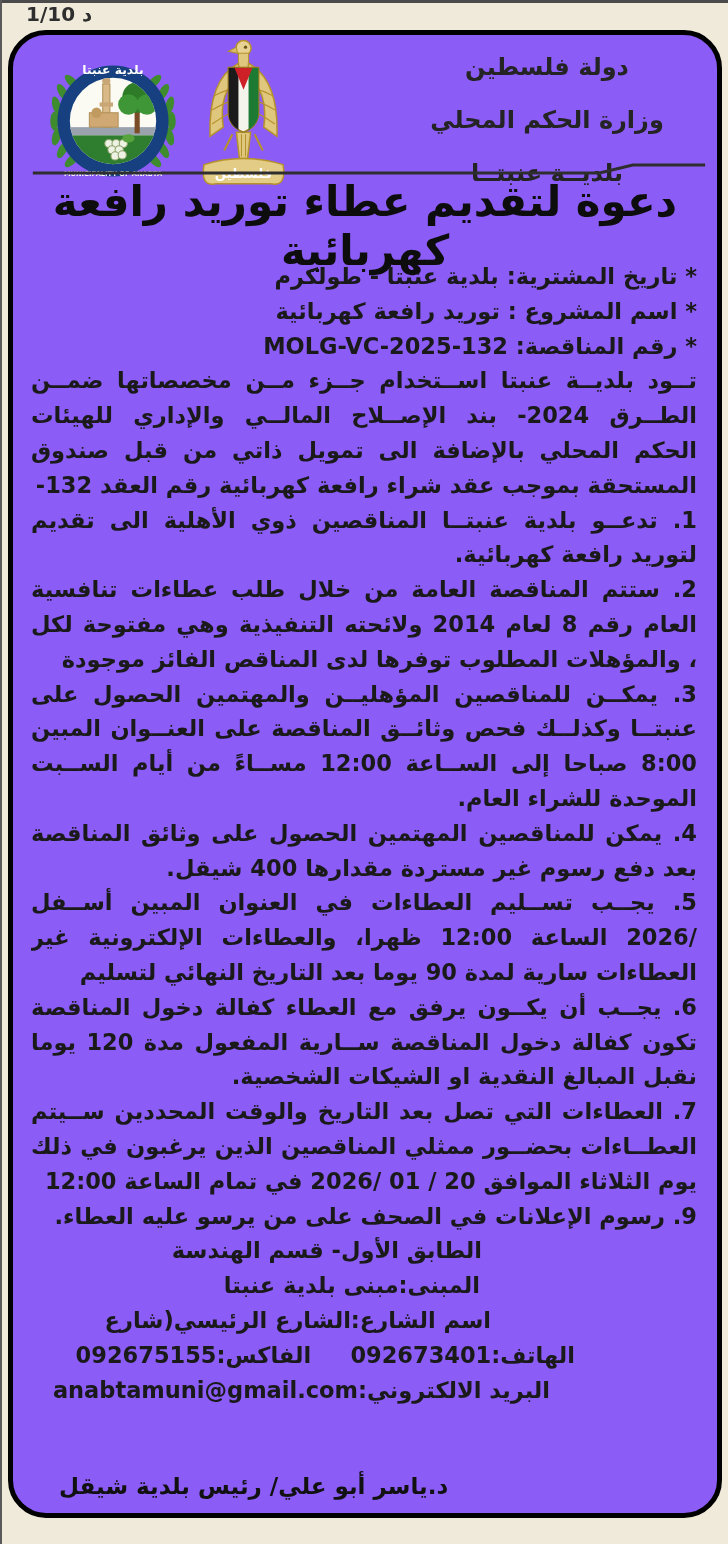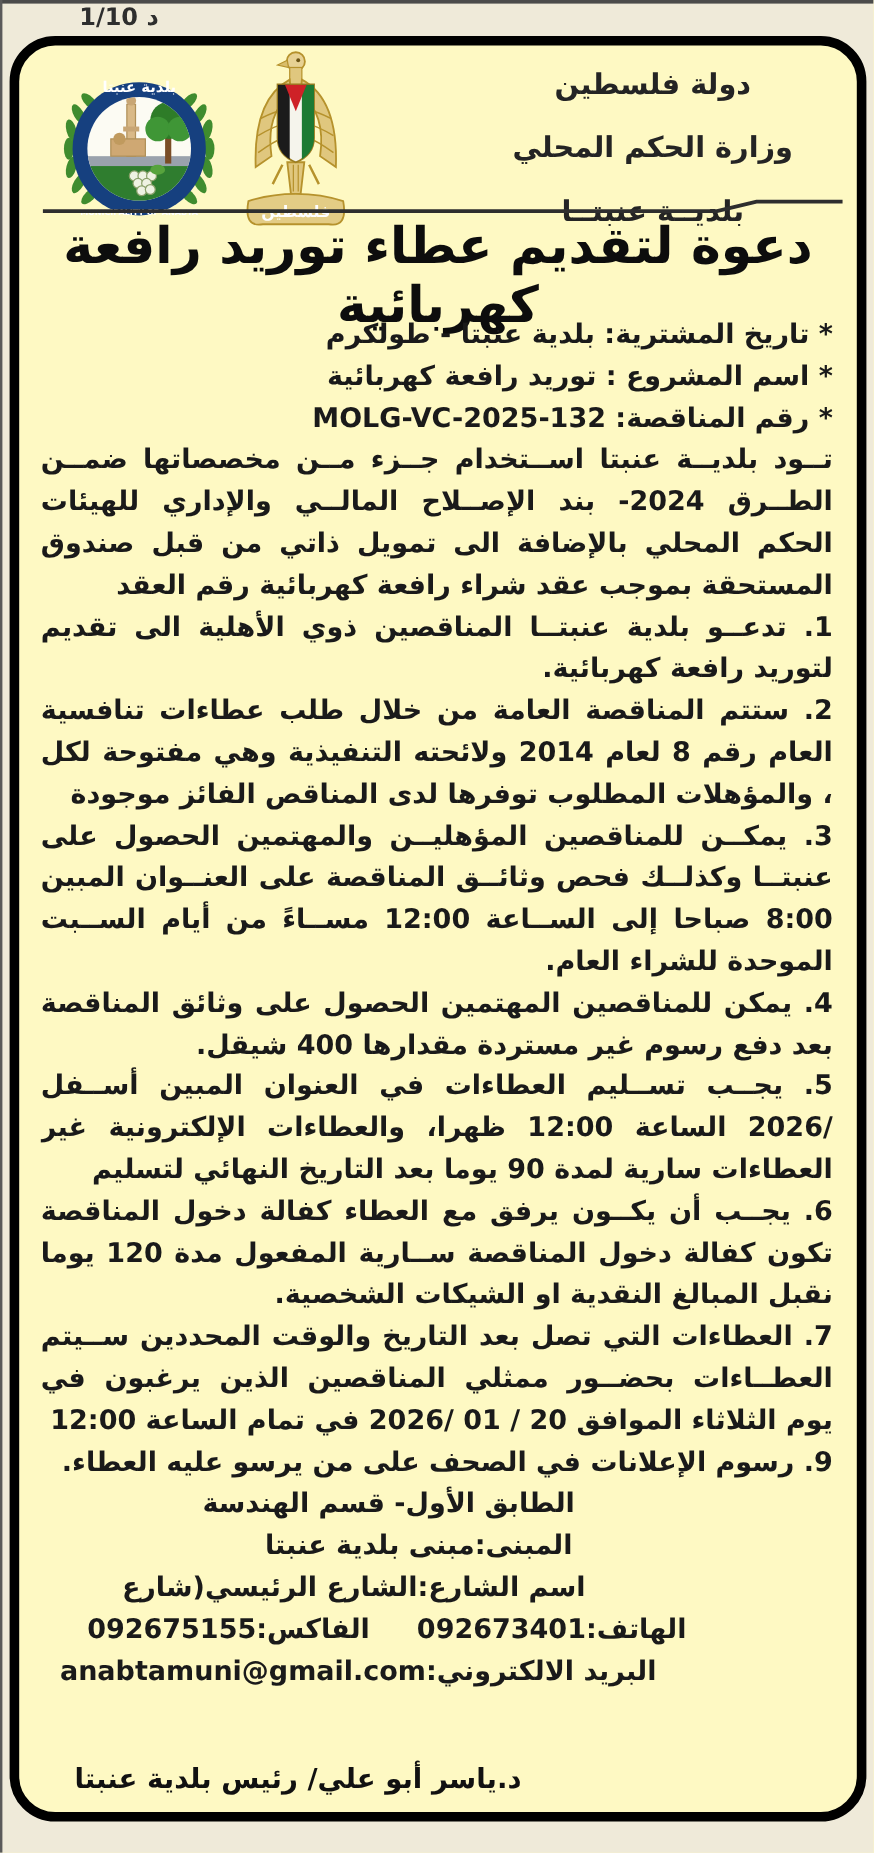--- a/index.html
+++ b/index.html
@@ -6,26 +6,26 @@
   body{
     width:728px;height:1544px;overflow:hidden;
     background:#efead9;
     font-family:"DejaVu Sans",sans-serif;
     color:#181818;position:relative;
   }
   .scan-top{position:absolute;top:0;left:0;width:100%;height:3px;background:#4b4b4b;}
   .scan-left{position:absolute;top:0;left:0;width:2px;height:100%;background:#5a5a5a;}
   .page-marker{
     position:absolute;top:2px;left:26px;
-    font-size:20px;font-weight:700;color:#2e2e2e;margin-left:40px;
+    font-size:20px;font-weight:700;color:#2e2e2e;
   }
   .frame{
     position:absolute;left:8px;top:30px;right:6px;bottom:26px;
-    border:8px solid #000000;border-radius:38px;
-    background:#fef9c3;
+    border:5px solid #000000;border-radius:38px;
+    background:#8b5cf6;
   }
   .logo-muni{position:absolute;left:28px;top:14px;}
   .logo-eagle{position:absolute;left:172px;top:0px;}
   .ministry{
     position:absolute;top:6px;right:20px;width:300px;
     text-align:center;direction:rtl;
     font-size:24px;font-weight:700;line-height:53px;color:#242424;
   }
   .separator{position:absolute;top:126px;left:12px;right:8px;height:16px;width:calc(100% - 20px);}
   .ad-title{
@@ -183,15 +183,15 @@
       <div class="ln j">العطــاءات بحضــور ممثلي المناقصين الذين يرغبون في ذلك في العنوان المبين أدناه</div>
       <div class="ln e">يوم  الثلاثاء  الموافق 20 / 01 /2026 في تمام الساعة 12:00 ظهرا.</div>
       <div class="ln e">9. رسوم الإعلانات في الصحف على من يرسو عليه العطاء.</div>
       <div class="ln e" style="padding-right: 215px;">الطابق الأول- قسم الهندسة</div>
       <div class="ln e" style="padding-right: 217px;">المبنى:مبنى بلدية عنبتا</div>
       <div class="ln e" style="padding-right: 206px;">اسم الشارع:الشارع الرئيسي(شارع نابلس-طولكرم)</div>
       <div class="ln e" style="padding-right: 122px;">الهاتف:092673401&nbsp;&nbsp;&nbsp;&nbsp;&nbsp;الفاكس:092675155</div>
       <div class="ln e" style="padding-right: 147px;">البريد الالكتروني:anabtamuni@gmail.com</div>
     </div>
 
-  <div class="signature">د.ياسر أبو علي/ رئيس بلدية عنبتا</div>
+  <div class="signature">د.ياسر أبو علي/ رئيس بلدية شيقل</div>
 
 </div>
 
 </body></html>

